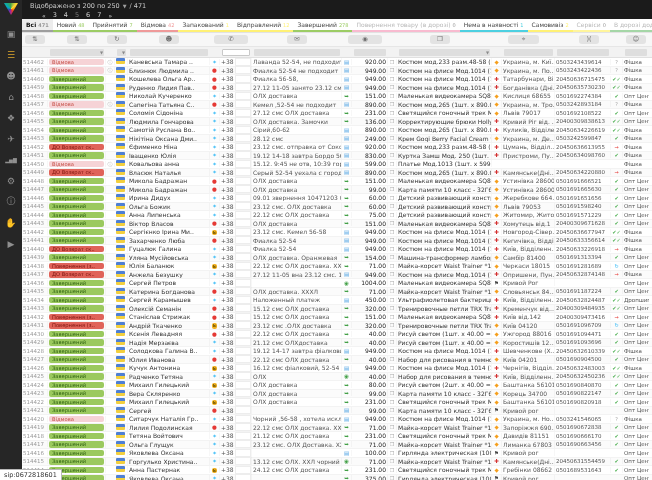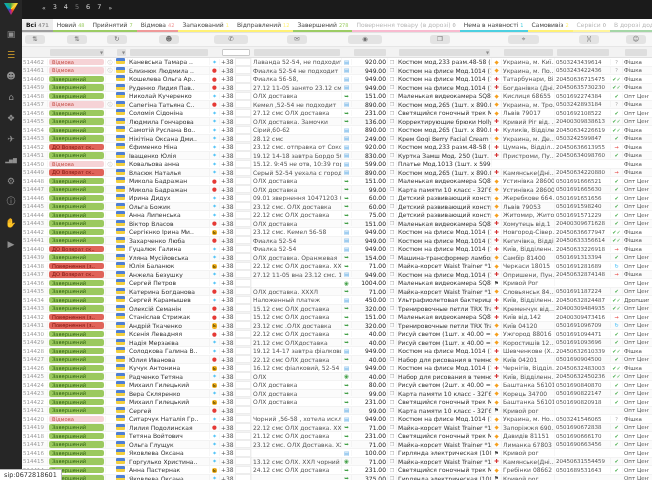--- a/index.html
+++ b/index.html
@@ -109,20 +109,25 @@
       </div>
       <div class="side-ic">
         <span>✋</span>
       </div>
       <div class="side-ic">
         <span>▶</span>
       </div>
     </div>
   <div class="main">
     <div class="topbar">
+      <div class="top-line1">
+        <span>Відображено з 200 по 250</span>
+        <span class="chev-sm">▼</span>
+        <span>/ 471</span>
+      </div>
       <div class="pager">
         <span class="skip">«</span>
         <span id="pager-nums" style="display:flex;gap:7px;">
             <span>3</span>
             <span>4</span>
             <span class="cur">5</span>
             <span>6</span>
             <span>7</span>
           </span>
         <span class="skip">»</span>

